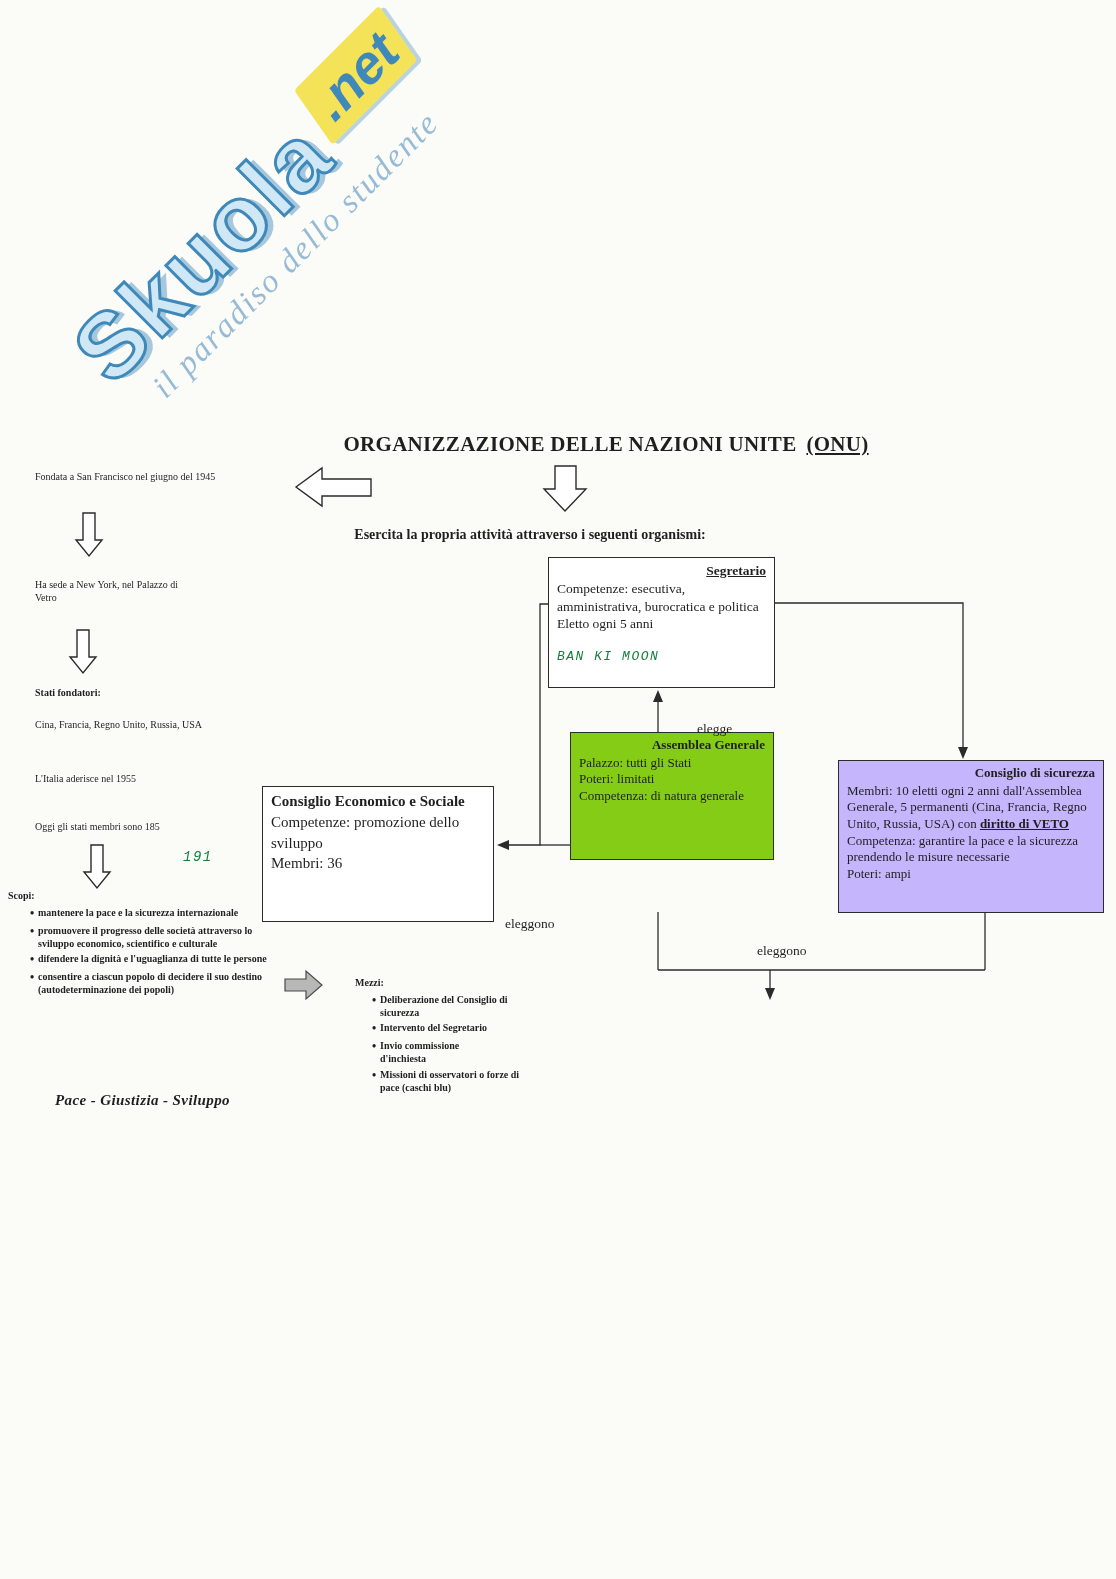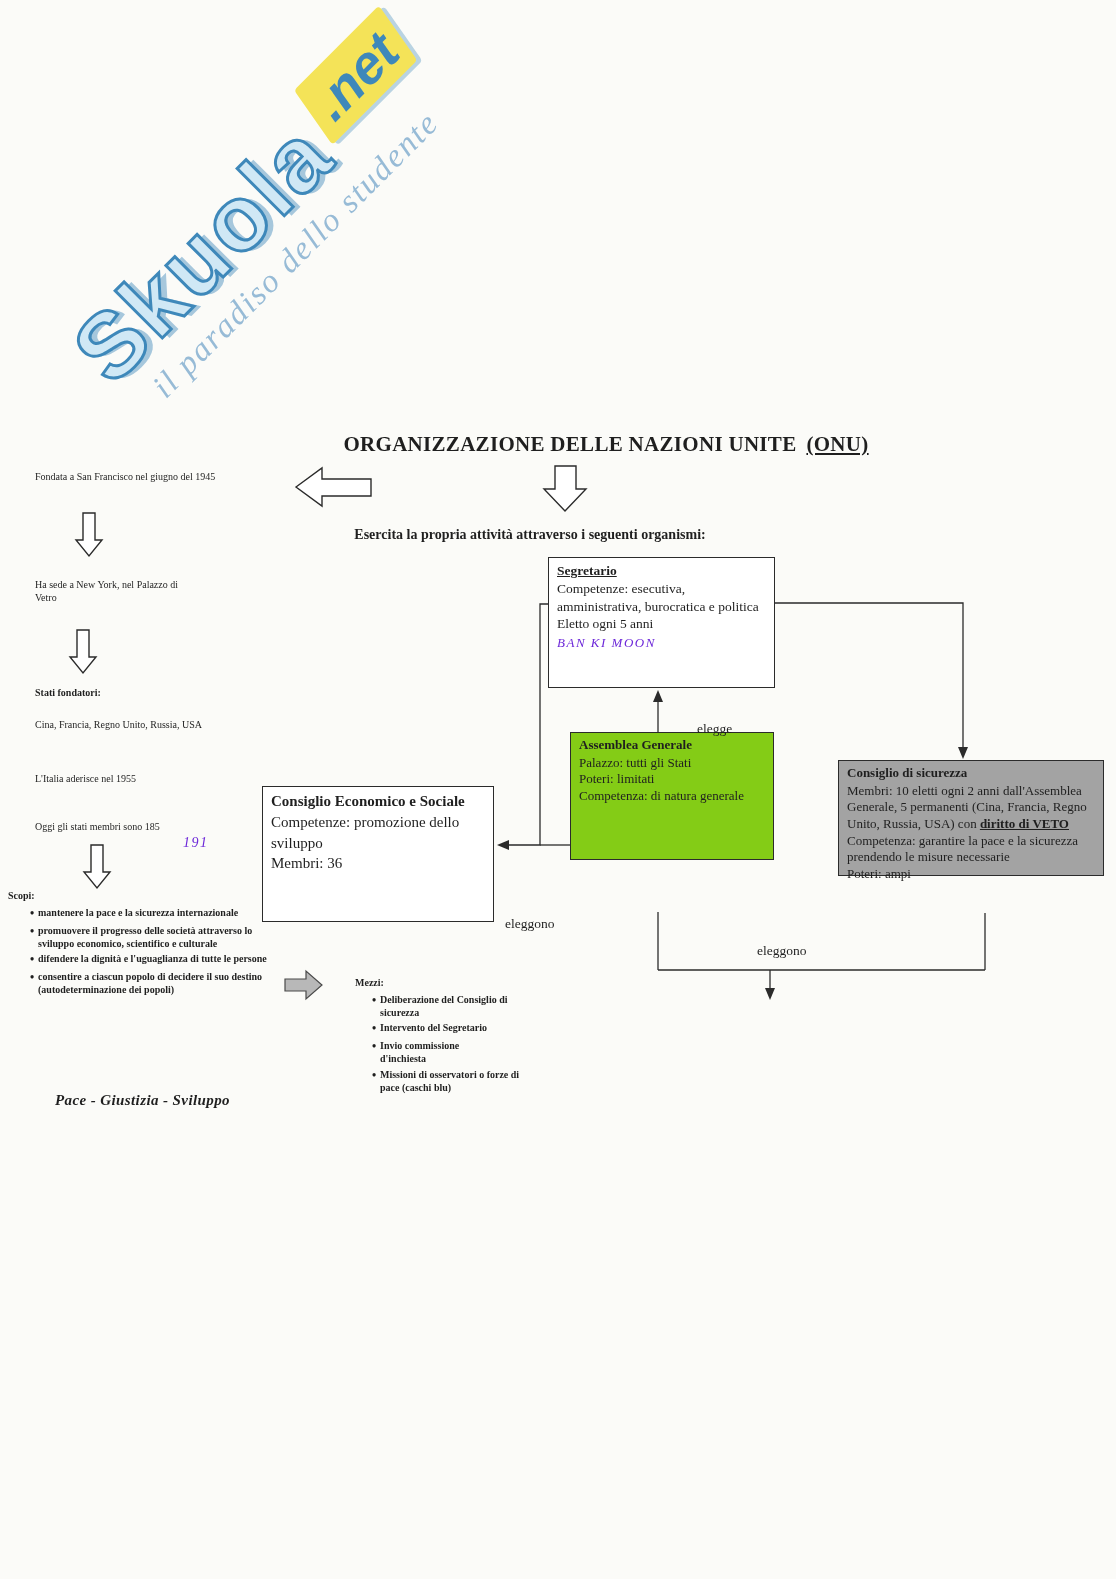--- a/index.html
+++ b/index.html
@@ -5,21 +5,21 @@
   html,body{margin:0;padding:0;background:#e8e8e8;}
   .page{
     position:relative;width:1116px;height:1579px;margin:0 auto;
     background:#fbfbf8;overflow:hidden;
     font-family:"Liberation Serif", serif;color:#1f1f1f;
   }
   .overlay{position:absolute;left:0;top:0;z-index:1;}
   .abs{position:absolute;z-index:2;}
   .b{font-weight:bold;}
   .u{text-decoration:underline;}
-  .center{text-align:left;}
+  .center{text-align:right;}
 
   
   .watermark{
     position:absolute;left:-25px;top:150px;width:570px;z-index:0;
     transform:rotate(-45deg);text-align:center;opacity:.92;
   }
   .wm-brand{
     font-family:"Liberation Sans", sans-serif;font-weight:800;
     font-size:92px;letter-spacing:3px;color:#cde7f5;
     -webkit-text-stroke:3px #2f7fb5;
@@ -35,33 +35,33 @@
   .wm-tag{
     font-size:33px;color:#8fb6d4;font-style:italic;letter-spacing:2px;
     margin-top:-4px;
   }
 
   .doc-title{left:0;top:432px;width:100%;text-align:center;font-size:21px;font-weight:bold;letter-spacing:.3px;padding-left:48px;}
   .doc-title .abbr{margin-left:10px;text-decoration:underline;}
   .intro{left:300px;top:527px;width:460px;text-align:center;font-size:14px;font-weight:bold;}
 
   .t{font-size:10px;line-height:1.32;}
-  .hand{font-family:Liberation Serif, serif;color:#6d28d9;font-style:italic;letter-spacing:1.5px;font-size:13px;margin-top:3px;}
+  .hand{font-family:Liberation Mono, monospace;color:#15803d;font-style:italic;letter-spacing:1.5px;font-size:13px;margin-top:17px;}
 
   
   .box{
     position:absolute;z-index:2;border:1.3px solid #2b2b2b;background:#fff;
     padding:4px 8px;font-size:13px;line-height:1.28;box-sizing:border-box;
   }
   .box .bt{margin-bottom:1px;}
   .box-seg{left:548px;top:557px;width:227px;height:131px;font-size:13.5px;}
   .box-ag{left:570px;top:732px;width:204px;height:128px;background:#84cc16;}
   .box-ces{left:262px;top:786px;width:232px;height:136px;font-size:15px;line-height:1.35;}
   .box-ces .bt{white-space:nowrap;}
-  .box-sc{left:838px;top:760px;width:266px;height:116px;background:#a3a3a3;}
+  .box-sc{left:838px;top:760px;width:266px;height:153px;background:#c4b5fd;}
   .box-corte{left:625px;top:1000px;width:233px;height:104px;background:#f2f2f0;}
 
   .edge-label{font-size:13.5px;}
 
   
   .li{display:flex;gap:0;margin-bottom:2px;font-weight:bold;}
   .blt{flex:none;width:8px;}
   .blt::before{content:"\2022";font-size:12px;}
   .goals{left:30px;top:906px;width:262px;}
   .mezzi-list{left:372px;top:993px;width:170px;}

